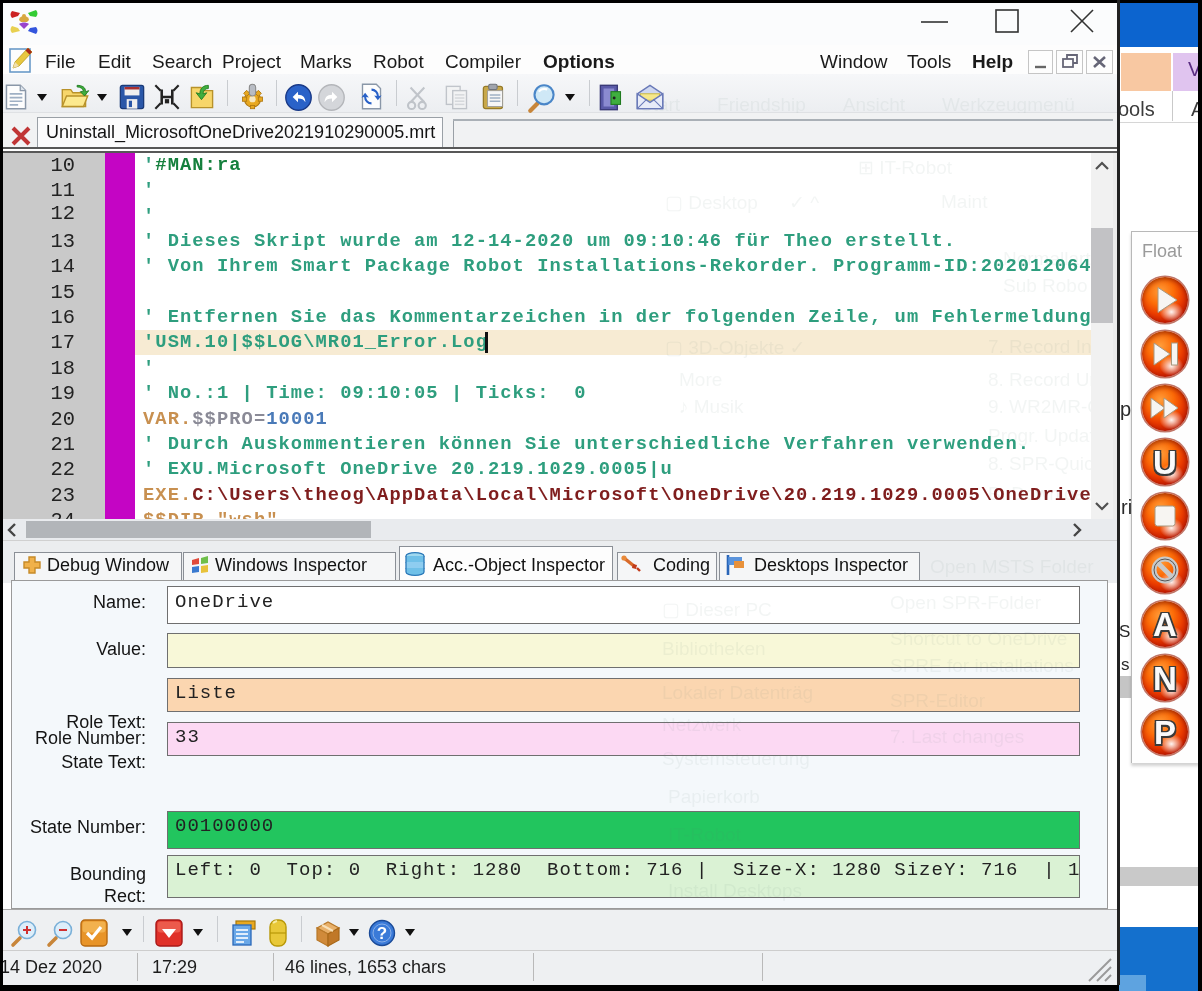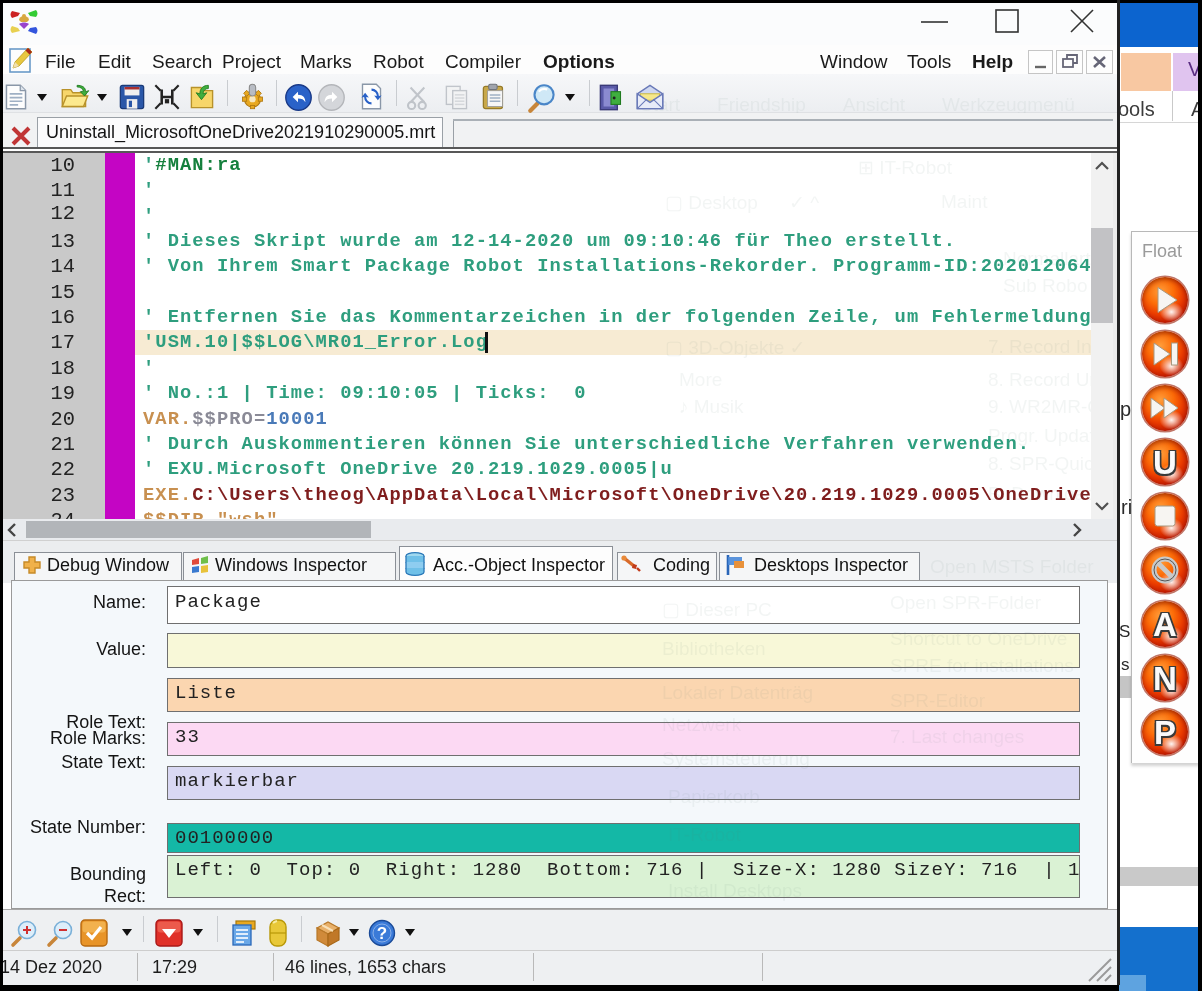--- a/index.html
+++ b/index.html
@@ -321,31 +321,30 @@
     <path d="M4 2 V22" stroke="#2a66b8" stroke-width="2.6"></path>
     <path d="M4 4 H18 V12 H4" fill="#4a8ad8" opacity="0.9"></path>
     <path d="M10 8 H20 V15 H10" fill="#e8913a"></path>
   </svg>
   <div class="btlabel" style="left:754px;top:555px;">Desktops Inspector</div>
 
   <div class="abs" style="left:11px;top:580px;width:1097px;height:329px;background:#f4f8fb;border:1.5px solid #9a9a9a;box-sizing:border-box;overflow:hidden;"></div>
   <div class="flabel" style="left:10px;top:592px;">Name:</div>
   <div class="flabel" style="left:10px;top:639px;">Value:</div>
   <div class="flabel" style="left:10px;top:684px;margin-top:28px;">Role Text:</div>
-  <div class="flabel" style="left:10px;top:728px;">Role Marks:</div>
+  <div class="flabel" style="left:10px;top:728px;">Role Number:</div>
   <div class="flabel" style="left:10px;top:752px;">State Text:</div>
   <div class="flabel" style="left:10px;top:817px;">State Number:</div>
   <div class="flabel" style="left:10px;top:864px;">Bounding</div>
   <div class="flabel" style="left:-14px;top:886px;">Rect:</div>
-  <div class="field" style="top:586px;height:38px;background:#fff;padding-top:4px;">Package</div>
+  <div class="field" style="top:586px;height:38px;background:#fff;padding-top:4px;">OneDrive</div>
   <div class="field" style="top:633px;height:35px;background:#f8f8d8;"></div>
   <div class="field" style="top:678px;height:34px;background:#fbd6b0;padding-top:3px;">Liste</div>
   <div class="field" style="top:722px;height:34px;background:#fcd9f3;padding-top:3px;">33</div>
-  <div class="field" style="top:766px;height:34px;background:#d9d8f3;padding-top:3px;">markierbar</div>
-  <div class="field" style="top:811px;height:30px;background:#14b8a6;padding-top:3px;margin-top:12px;">00100000</div>
+  <div class="field" style="top:811px;height:38px;background:#22c55e;padding-top:3px;">00100000</div>
   <div class="field" style="top:855px;height:43px;background:#daf2d4;padding-top:3px;">Left: 0  Top: 0  Right: 1280  Bottom: 716 |  Size-X: 1280 SizeY: 716  | 1280</div>
 
   <span class="ghost" style="left:662px;top:598px;">▢ Dieser PC</span>
   <span class="ghost" style="left:890px;top:592px;">Open SPR-Folder</span>
   <span class="ghost" style="left:662px;top:638px;">Bibliotheken</span>
   <span class="ghost" style="left:890px;top:628px;">Shortcut to OneDrive</span>
   <span class="ghost" style="left:890px;top:655px;">SPRE for installations</span>
   <span class="ghost" style="left:662px;top:682px;">Lokaler Datenträg</span>
   <span class="ghost" style="left:890px;top:690px;">SPR-Editor</span>
   <span class="ghost" style="left:662px;top:714px;">Netzwerk</span>

